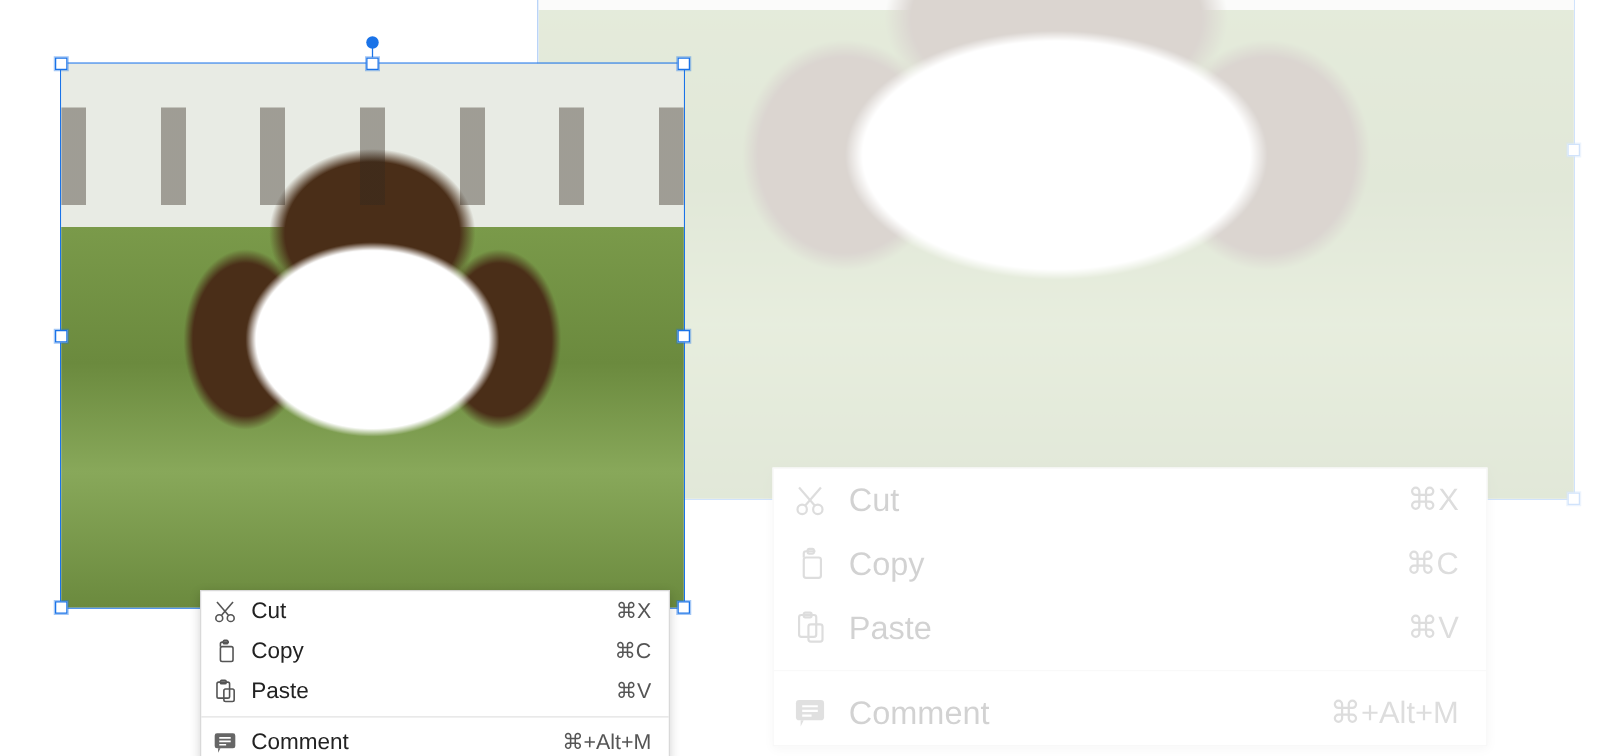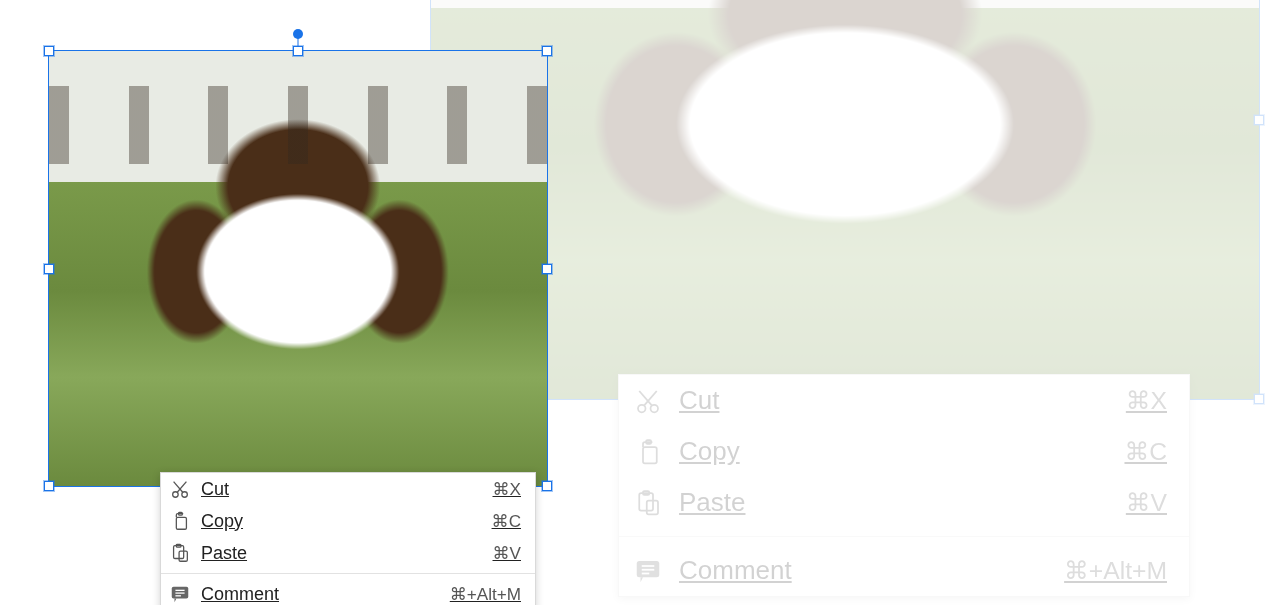--- a/index.html
+++ b/index.html
@@ -116,25 +116,24 @@
       width: 376px;
     }
     .context-menu.secondary {
       left: 618px;
       top: 374px;
       width: 572px;
       font-size: 26px;
     }
     .menu-item {
       display: flex;
-      align-items: center;
+      align-items: flex-start;
       padding: 5px 14px 5px 8px;
       gap: 10px;
       cursor: default;
-      text-decoration: underline;
     }
     .context-menu.secondary .menu-item {
       padding: 10px 22px 10px 14px;
       gap: 16px;
     }
     .menu-icon {
       width: 22px;
       height: 22px;
       flex-shrink: 0;
       display: flex;

